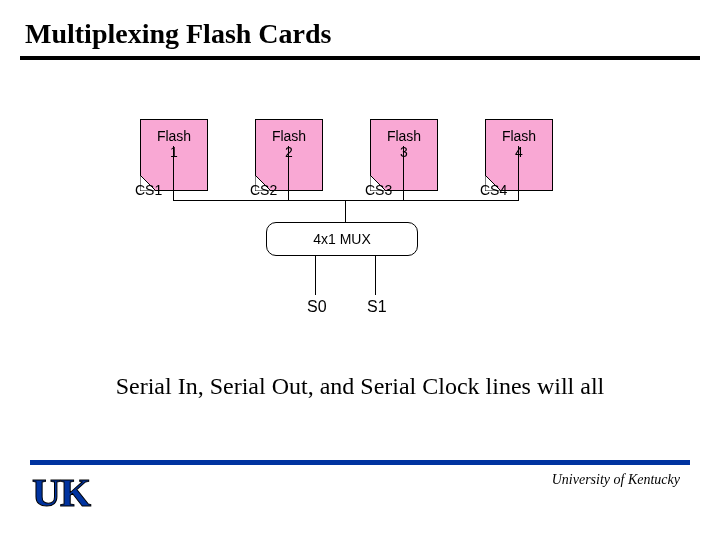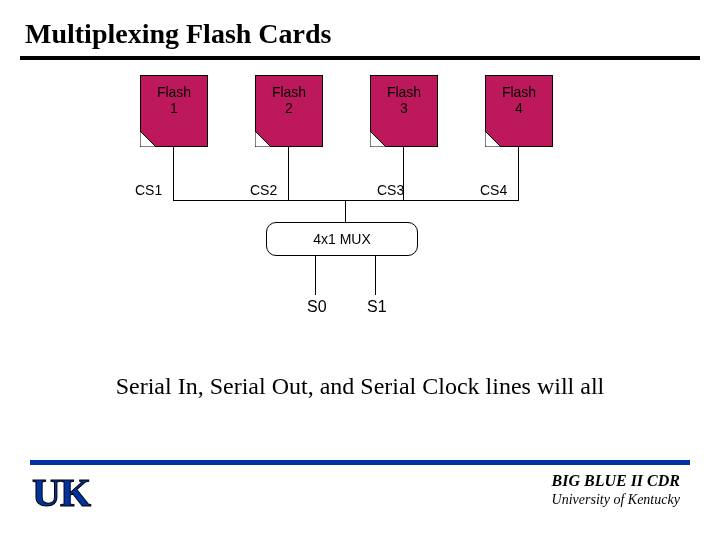--- a/index.html
+++ b/index.html
@@ -37,21 +37,22 @@
     left: 130px;
     top: 70px;
     width: 470px;
     height: 280px;
   }
   .flash-box {
     position: absolute;
     width: 66px;
     height: 70px;
     border: 1px solid #000;
-    background: #be185d;
+    background: #f9a8d4;
+    margin-top: 44px;
   }
   .flash-label {
     text-align: center;
     font-family: Arial, sans-serif;
     font-size: 14px;
     line-height: 16px;
     padding-top: 8px;
   }
   .cs-label {
     position: absolute;
@@ -167,21 +168,21 @@
       </svg>
     </div>
 
     <div class="wire" style="left:43px; top:76px; width:1px; height:54px;"></div>
     <div class="wire" style="left:158px; top:76px; width:1px; height:54px;"></div>
     <div class="wire" style="left:273px; top:76px; width:1px; height:54px;"></div>
     <div class="wire" style="left:388px; top:76px; width:1px; height:54px;"></div>
 
     <div class="cs-label" style="left:5px; top:112px;">CS1</div>
     <div class="cs-label" style="left:120px; top:112px;">CS2</div>
-    <div class="cs-label" style="left:235px; top:112px;margin-left:12px;">CS3</div>
+    <div class="cs-label" style="left:235px; top:112px;">CS3</div>
     <div class="cs-label" style="left:350px; top:112px;">CS4</div>
 
     <div class="wire" style="left:43px; top:130px; width:346px; height:1px;"></div>
 
     <div class="wire" style="left:215px; top:130px; width:1px; height:22px;"></div>
 
     <div class="mux-box" style="left:136px; top:152px; width:150px; height:32px;">
       <span>4x1 MUX</span>
     </div>
 
@@ -199,17 +200,16 @@
   <div class="footer-line"></div>
 
   <div class="uk-logo">
     <svg width="70" height="45">
       <text x="2" y="36" font-family="Georgia, serif" font-weight="bold" font-size="40" fill="#0033a0" stroke="#000" stroke-width="1">U</text>
       <text x="30" y="36" font-family="Georgia, serif" font-weight="bold" font-size="40" fill="#0033a0" stroke="#000" stroke-width="1">K</text>
     </svg>
   </div>
 
   <div class="footer-text">
-    <div class="footer-title">BIG BLUE II CDR</div>
     <div class="footer-sub">University of Kentucky</div>
   </div>
 
 </div>
 
 </body></html>

